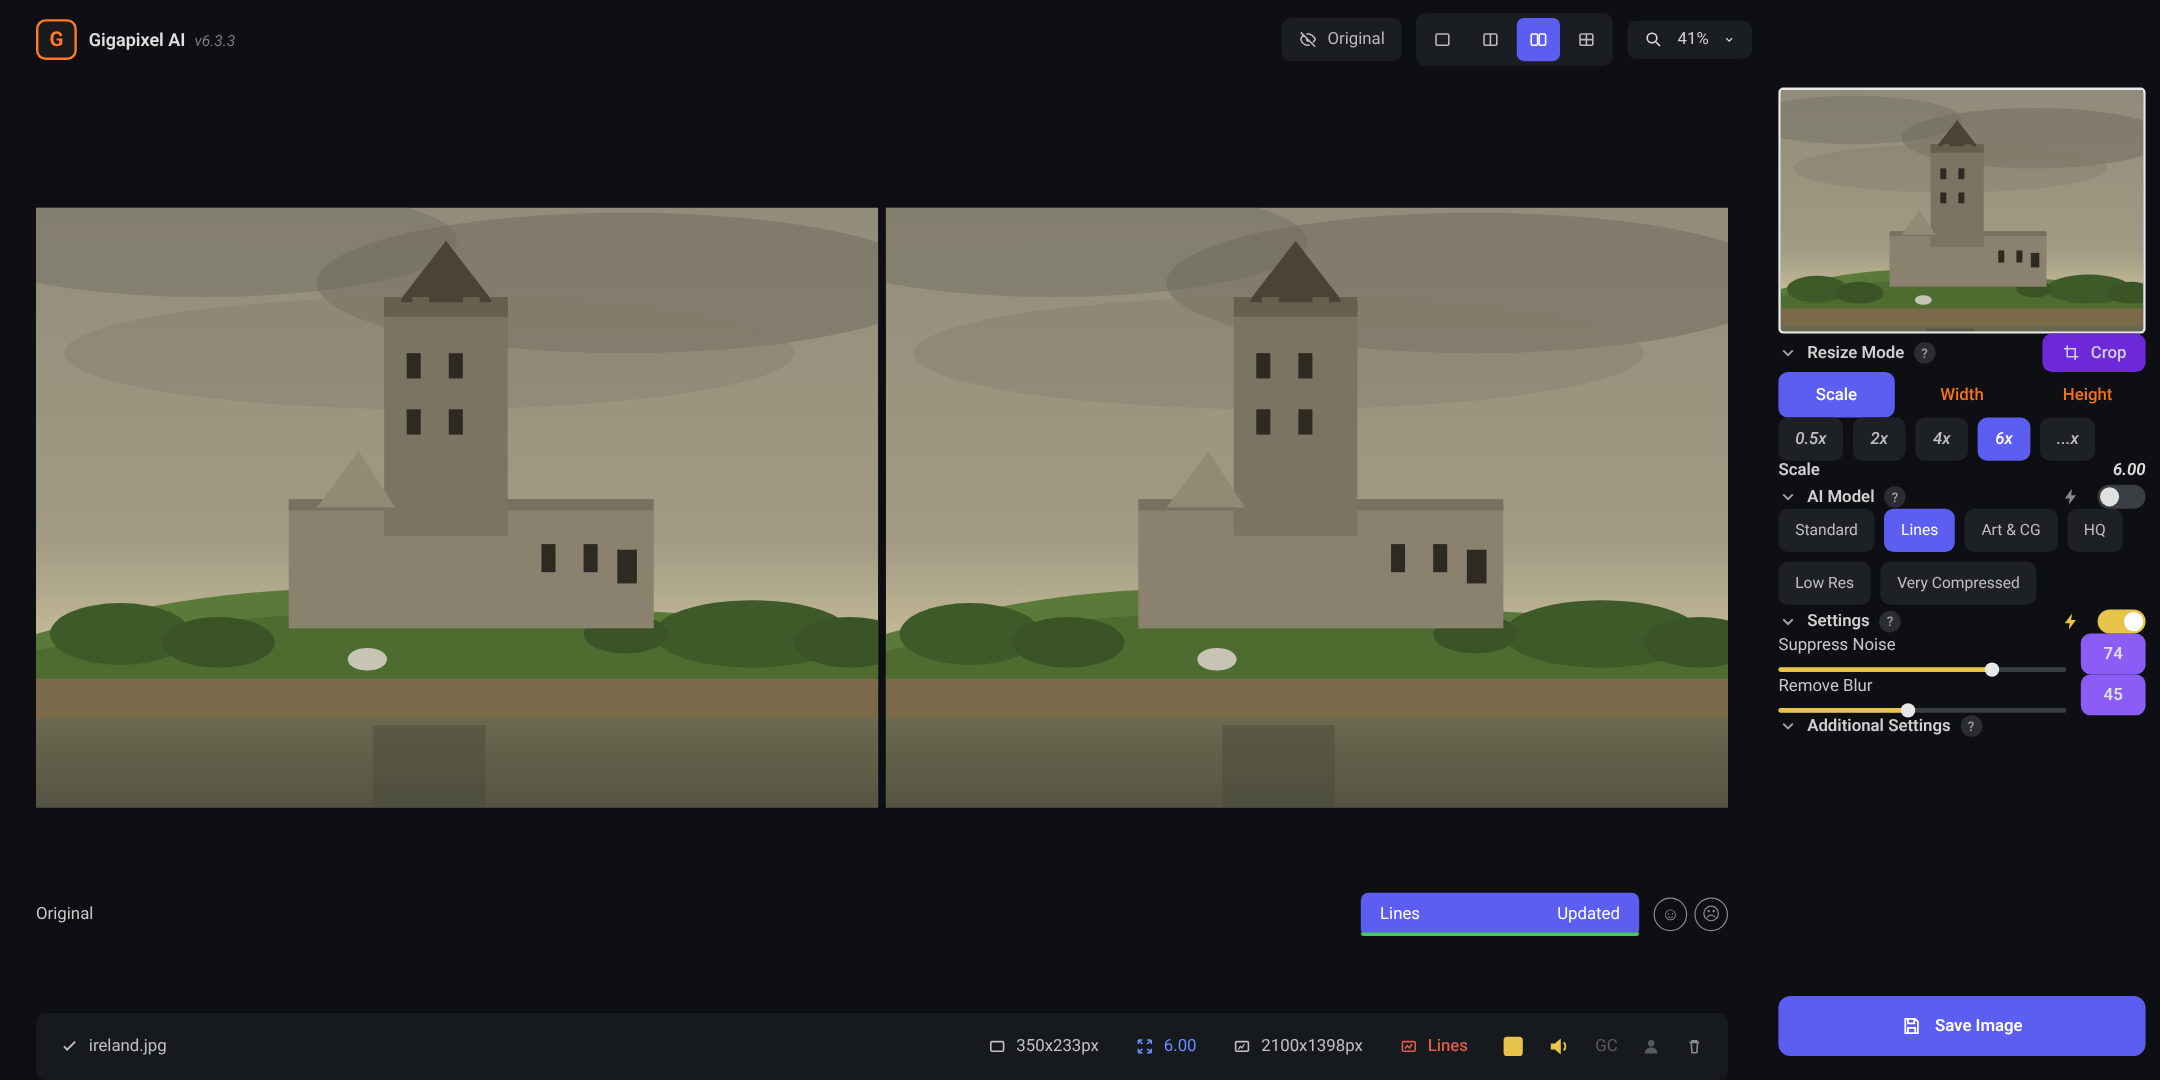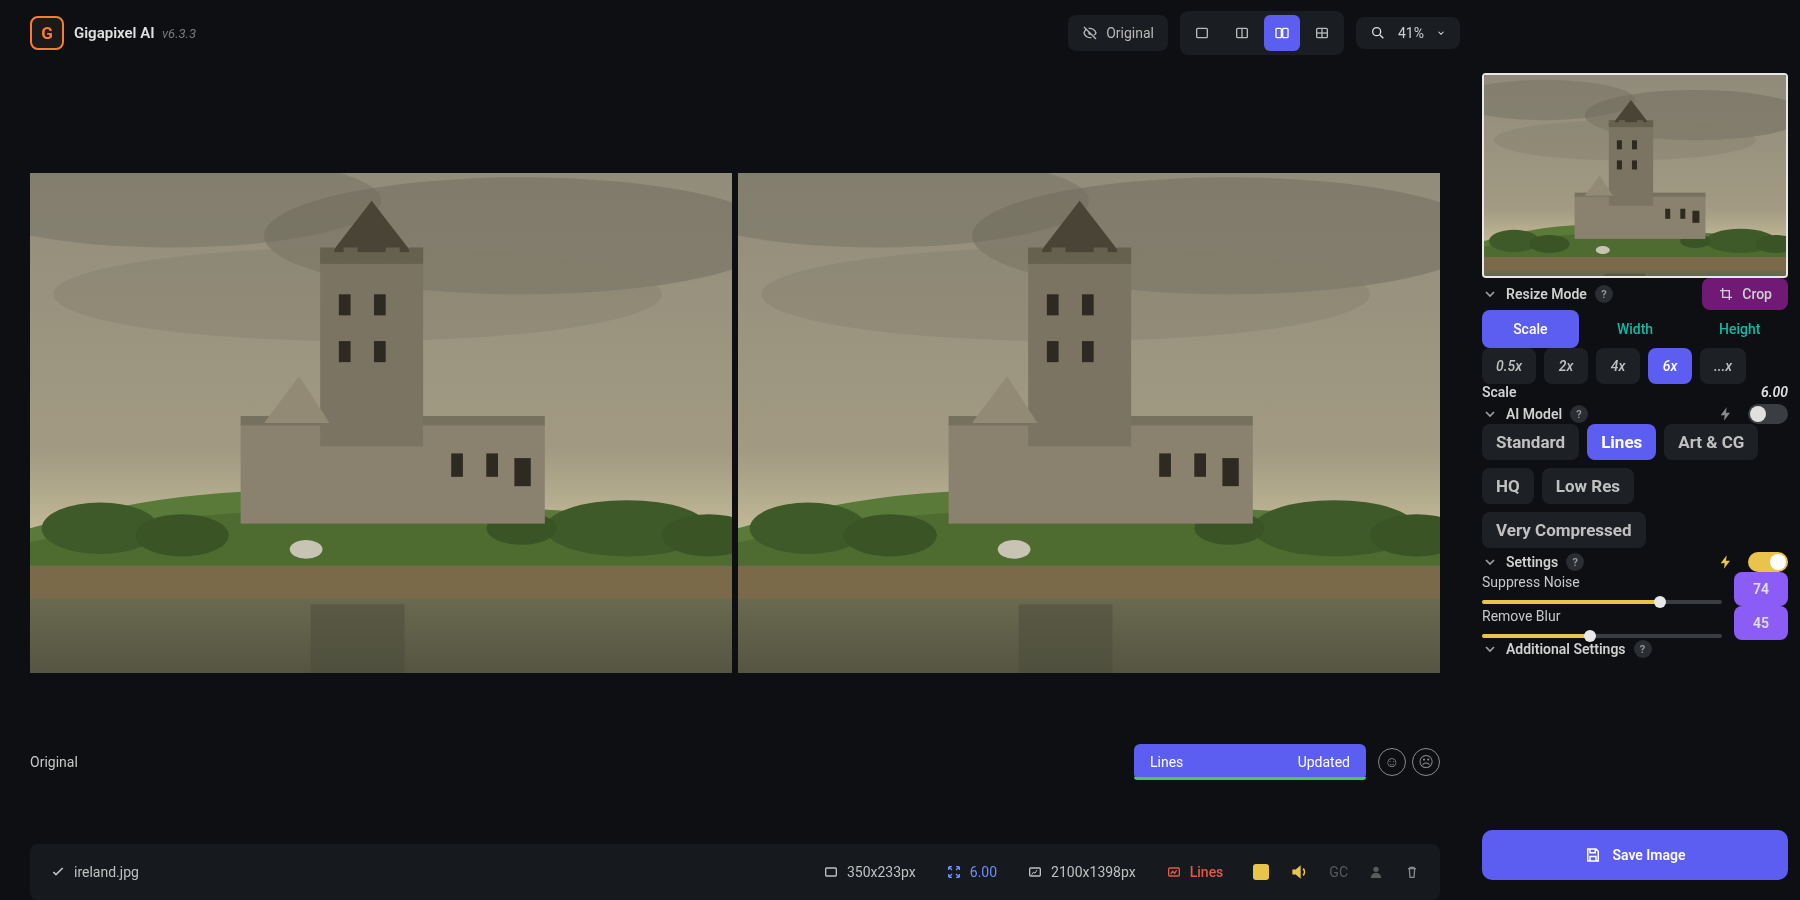--- a/index.html
+++ b/index.html
@@ -33,35 +33,35 @@
 .filebar .spacer { flex: 1; }
 .filebar .accent-blue { color: #6b8eff; }
 .filebar .accent-red { color: #e05a4a; font-weight: 500; }
 .yellow-box { width: 16px; height: 16px; background: #e8c44a; border-radius: 3px; }
 .rightbar { width: 330px; display: flex; flex-direction: column; padding: 8px 12px 20px 12px; }
 .thumb { height: 205px; border: 2px solid #e8e8e8; border-radius: 4px; overflow: hidden; }
 .thumb svg { width: 100%; height: 100%; display: block; }
 .section-row { display: flex; align-items: center; gap: 8px; color: #d0d0d0; font-weight: 600; font-size: 14px; }
 .chev-icon { color: #a0a0a0; }
 .help-dot { width: 18px; height: 18px; border-radius: 50%; background: #2a2d32; color: #9a9a9a; display: flex; align-items: center; justify-content: center; font-size: 11px; cursor: pointer; }
-.crop-btn { display: flex; align-items: center; gap: 8px; background: #701a75; border-radius: 8px; padding: 8px 16px; margin-left: auto; cursor: pointer; color: #d0d0d0; font-weight: 500; }
+.crop-btn { display: flex; align-items: center; gap: 8px; background: #6d28d9; border-radius: 8px; padding: 8px 16px; margin-left: auto; cursor: pointer; color: #d0d0d0; font-weight: 500; }
 .toggle { margin-left: auto; width: 40px; height: 20px; border-radius: 12px; background: #3a3d42; position: relative; cursor: pointer; transition: background 0.2s; }
 .toggle::after { content: ""; position: absolute; width: 16px; height: 16px; background: #e0e0e0; border-radius: 50%; top: 2px; left: 2px; transition: left 0.2s; }
 .toggle.on { background: #e8c44a; }
 .toggle.on::after { left: 22px; background: #fff; }
 .seg3 { display: flex; gap: 8px; }
-.seg3 .seg { flex: 1; height: 38px; display: flex; align-items: center; justify-content: center; border-radius: 8px; cursor: pointer; font-weight: 500; color: #14b8a6; }
+.seg3 .seg { flex: 1; height: 38px; display: flex; align-items: center; justify-content: center; border-radius: 8px; cursor: pointer; font-weight: 500; color: #f97316; }
 .seg3 .seg.active { background: #5b5ef0; color: #fff; }
 .scale-row { display: flex; flex-wrap: wrap; gap: 8px; }
 .scale-row .sbtn { height: 36px; padding: 0 14px; display: flex; align-items: center; justify-content: center; background: #1d2025; border-radius: 8px; cursor: pointer; color: #c0c0c0; font-weight: 500; min-width: 44px; font-style: italic; }
 .scale-row .sbtn.active { background: #5b5ef0; color: #fff; }
 .kv-row { display: flex; justify-content: space-between; color: #d0d0d0; font-weight: 600; }
 .kv-row .val { color: #e0e0e0; font-style: italic; }
 .model-row { display: flex; flex-wrap: wrap; gap: 8px; }
-.model-row .mbtn { height: 36px; padding: 0 14px; display: flex; align-items: center; justify-content: center; background: #1d2025; border-radius: 8px; cursor: pointer; color: #c0c0c0; font-weight: 700; font-size: 17px; }
+.model-row .mbtn { height: 36px; padding: 0 14px; display: flex; align-items: center; justify-content: center; background: #1d2025; border-radius: 8px; cursor: pointer; color: #c0c0c0; font-weight: 400; font-size: 13px; }
 .model-row .mbtn.active { background: #5b5ef0; color: #fff; }
 .slider-block { display: flex; flex-direction: column; gap: 8px; }
 .slider-label { color: #c8c8c8; font-size: 14px; display: flex; justify-content: space-between; align-items: center; }
 .val-box { width: 54px; height: 34px; background: #8b5cf6; border-radius: 8px; display: flex; align-items: center; justify-content: center; font-weight: 600; color: #e0e0e0; }
 .slider-row { display: flex; align-items: center; gap: 12px; }
 .track { flex: 1; height: 4px; background: #3a3d42; border-radius: 2px; position: relative; cursor: pointer; }
 .fill { position: absolute; height: 100%; background: #e8c44a; border-radius: 2px; left: 0; }
 .knob { position: absolute; width: 12px; height: 12px; background: #e8e8e8; border-radius: 50%; top: 50%; transform: translate(-50%, -50%); }
 .save-btn { flex: 0 0 auto; height: 50px; background: #5b5ef0; border-radius: 10px; display: flex; align-items: center; justify-content: center; gap: 10px; color: #fff; font-weight: 600; cursor: pointer; margin-top: auto; }
 .flex-gap { height: 4px; }

